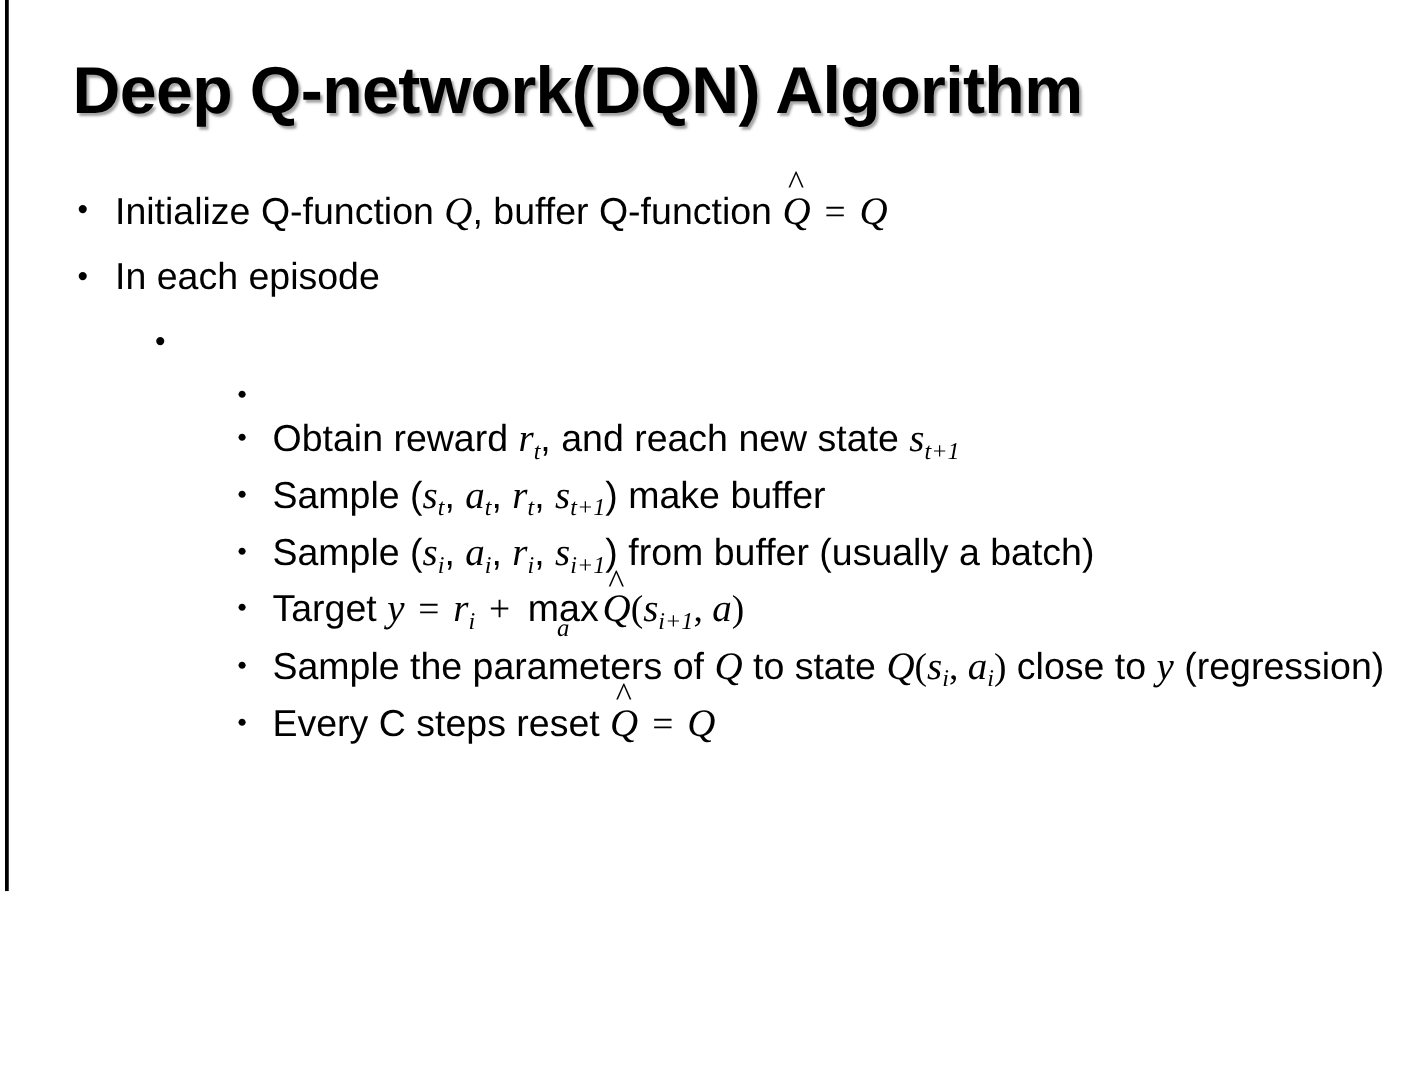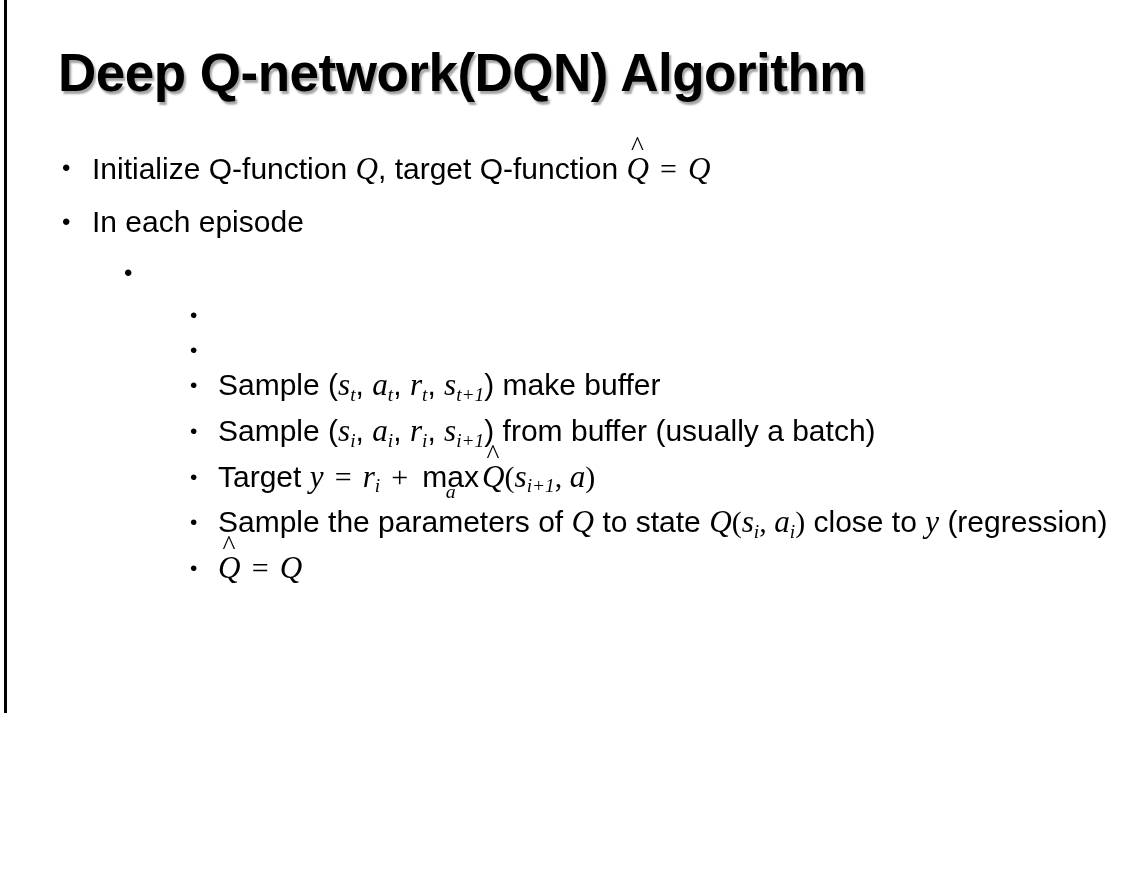--- a/index.html
+++ b/index.html
@@ -166,50 +166,51 @@
 
 <div class="slide">
 
   <div class="left-rule"></div>
 
   <div class="slide-title">Deep Q-network(DQN) Algorithm</div>
 
   <div class="body-area">
       <div class="bullet lvl1">
         <span class="dot">•</span>
-        <span class="btext"><span>Initialize Q-function </span><span class="m">Q</span><span>, target Q-function </span><span class="hatwrap m"><span class="hat">^</span><span>Q</span></span><span class="op"> = </span><span class="m">Q</span></span>
+        <span class="btext"><span>Initialize Q-function </span><span class="m">Q</span><span>, buffer Q-function </span><span class="hatwrap m"><span class="hat">^</span><span>Q</span></span><span class="op"> = </span><span class="m">Q</span></span>
       </div>
       <div class="bullet lvl1">
         <span class="dot">•</span>
         <span class="btext"><span>In each episode</span></span>
       </div>
       <div class="bullet lvl2">
         <span class="dot">•</span>
       </div>
       <div class="bullet lvl3">
         <span class="dot">•</span>
       </div>
       <div class="bullet lvl3">
         <span class="dot">•</span>
+        <span class="btext"><span>Obtain reward </span><span class="m">r<sub class="msub">t</sub></span><span>, and reach new state </span><span class="m">s<sub class="msub">t+1</sub></span></span>
       </div>
       <div class="bullet lvl3">
         <span class="dot">•</span>
         <span class="btext"><span>Sample (</span><span class="m">s<sub class="msub">t</sub></span><span>, </span><span class="m">a<sub class="msub">t</sub></span><span>, </span><span class="m">r<sub class="msub">t</sub></span><span>, </span><span class="m">s<sub class="msub">t+1</sub></span><span>) make buffer</span></span>
       </div>
       <div class="bullet lvl3">
         <span class="dot">•</span>
         <span class="btext"><span>Sample (</span><span class="m">s<sub class="msub">i</sub></span><span>, </span><span class="m">a<sub class="msub">i</sub></span><span>, </span><span class="m">r<sub class="msub">i</sub></span><span>, </span><span class="m">s<sub class="msub">i+1</sub></span><span>) from buffer (usually a batch)</span></span>
       </div>
       <div class="bullet lvl3">
         <span class="dot">•</span>
         <span class="btext"><span>Target </span><span class="m">y</span><span class="op"> = </span><span class="m">r<sub class="msub">i</sub></span><span class="op"> + </span><span class="maxwrap"><span class="maxop">max</span><span class="maxsub">a</span></span><span class="hatwrap m"><span class="hat">^</span><span>Q</span></span><span class="mr">(</span><span class="m">s<sub class="msub">i+1</sub></span><span class="mr">, </span><span class="m">a</span><span class="mr">)</span></span>
       </div>
       <div class="bullet lvl3">
         <span class="dot">•</span>
         <span class="btext"><span>Sample the parameters of </span><span class="m">Q</span><span> to state </span><span class="m">Q</span><span class="mr">(</span><span class="m">s<sub class="msub">i</sub></span><span class="mr">, </span><span class="m">a<sub class="msub">i</sub></span><span class="mr">)</span><span> close to </span><span class="m">y</span><span> (regression)</span></span>
       </div>
       <div class="bullet lvl3">
         <span class="dot">•</span>
-        <span class="btext"><span class="hatwrap m"><span class="hat">^</span><span>Q</span></span><span class="op"> = </span><span class="m">Q</span></span>
+        <span class="btext"><span>Every C steps reset </span><span class="hatwrap m"><span class="hat">^</span><span>Q</span></span><span class="op"> = </span><span class="m">Q</span></span>
       </div>
     </div>
 
 </div>
 
 </body></html>

